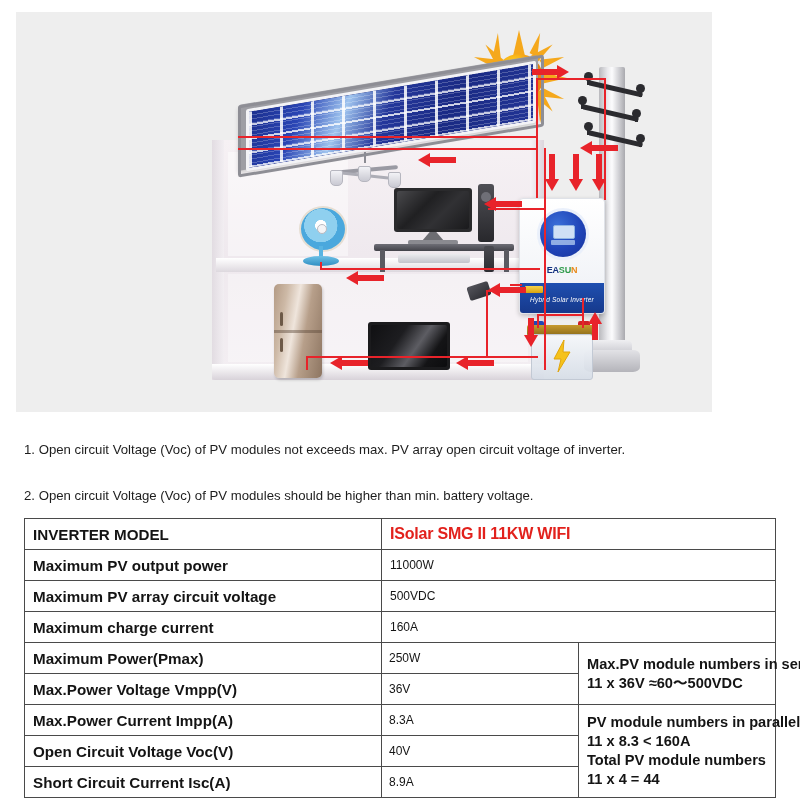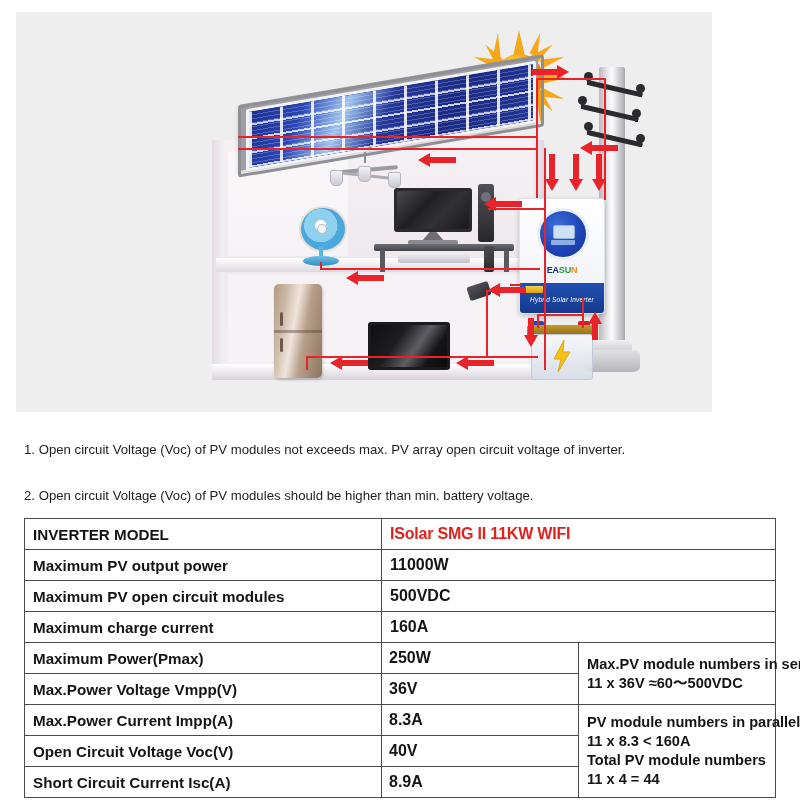--- a/index.html
+++ b/index.html
@@ -153,21 +153,21 @@
   .note1{position:absolute;left:24px;top:442px;font-size:13.2px;color:#1d1d1d;white-space:nowrap;}
   .note2{position:absolute;left:24px;top:488px;font-size:13.2px;color:#1d1d1d;white-space:nowrap;}
 
   
   .tbl{position:absolute;left:24px;top:518px;width:752px;border-collapse:collapse;table-layout:fixed;}
   .tbl td{border:1.4px solid #4a4a4a;padding:0 0 0 8px;height:30px;vertical-align:middle;
           font-size:15.2px;font-weight:bold;color:#141414;}
   .c-label{width:348px;}
   .c-val{width:70px;}
   .c-note{width:auto;}
-  td.v{font-weight:bold;font-size:16px;padding-left:7px;}
+  td.v{font-weight:normal;font-size:12px;padding-left:7px;}
   td.model{color:#e2211c;font-weight:bold;font-size:16px;letter-spacing:-.2px;}
   td.notecell{font-size:14.6px;font-weight:bold;line-height:19px;padding:2px 0 2px 8px;vertical-align:middle;color:#141414;}
   td.wide{padding-left:8px;}
   .nl{display:block;white-space:nowrap;}
 </style>
 </head>
 <body>
 
 <div id="page">
 
@@ -357,21 +357,21 @@
       <tr>
         <td class="c-label">INVERTER MODEL</td>
         <td class="model wide" colspan="2">ISolar SMG II 11KW WIFI</td>
       </tr>
 
       <tr>
         <td class="c-label">Maximum PV output power</td>
         <td class="v wide" colspan="2">11000W</td>
       </tr>
       <tr>
-        <td class="c-label">Maximum PV open circuit modules</td>
+        <td class="c-label">Maximum PV array circuit voltage</td>
         <td class="v wide" colspan="2">500VDC</td>
       </tr>
       <tr>
         <td class="c-label">Maximum charge current</td>
         <td class="v wide" colspan="2">160A</td>
       </tr>
 
       <tr>
         <td class="c-label">Maximum Power(Pmax)</td>
         <td class="v c-val">250W</td>

